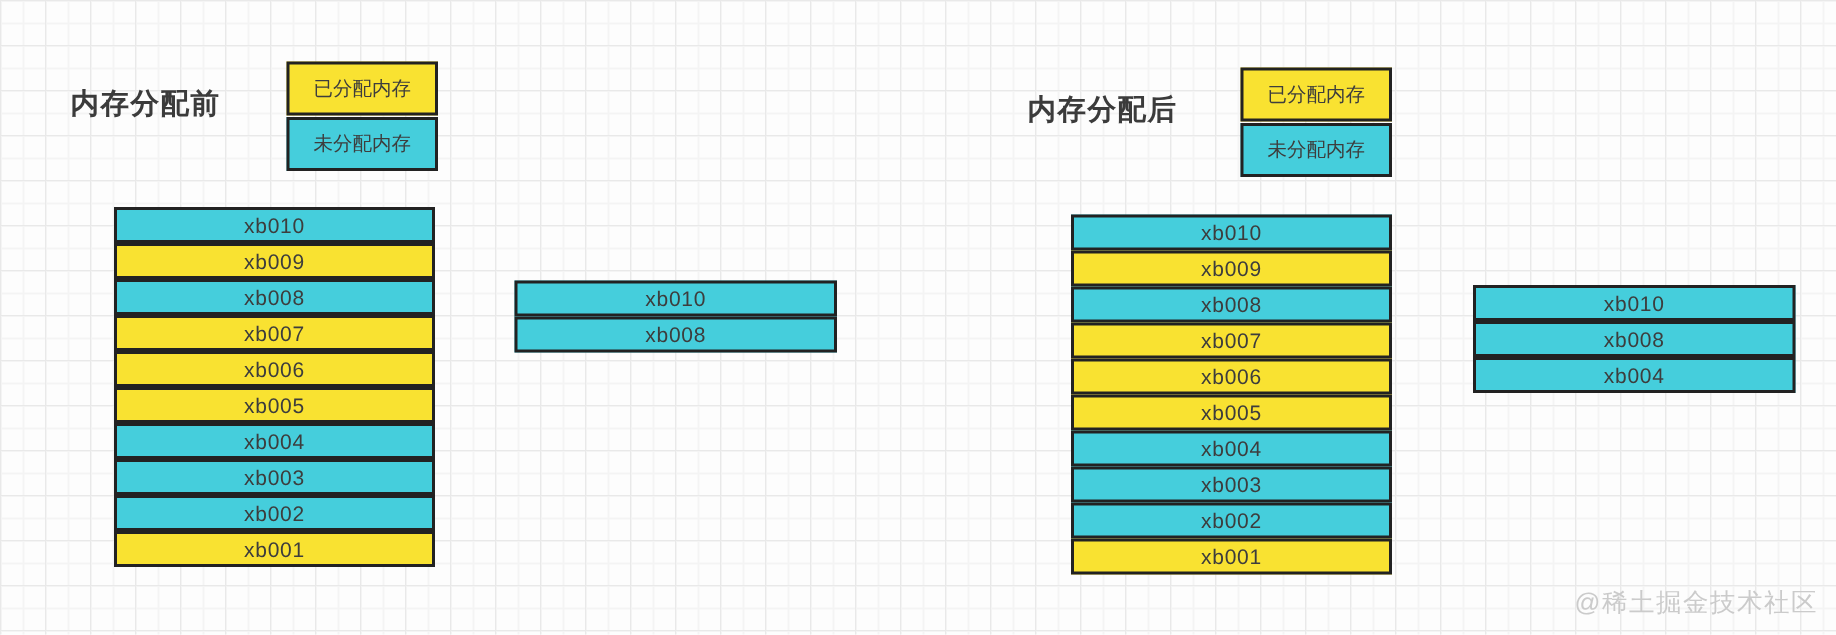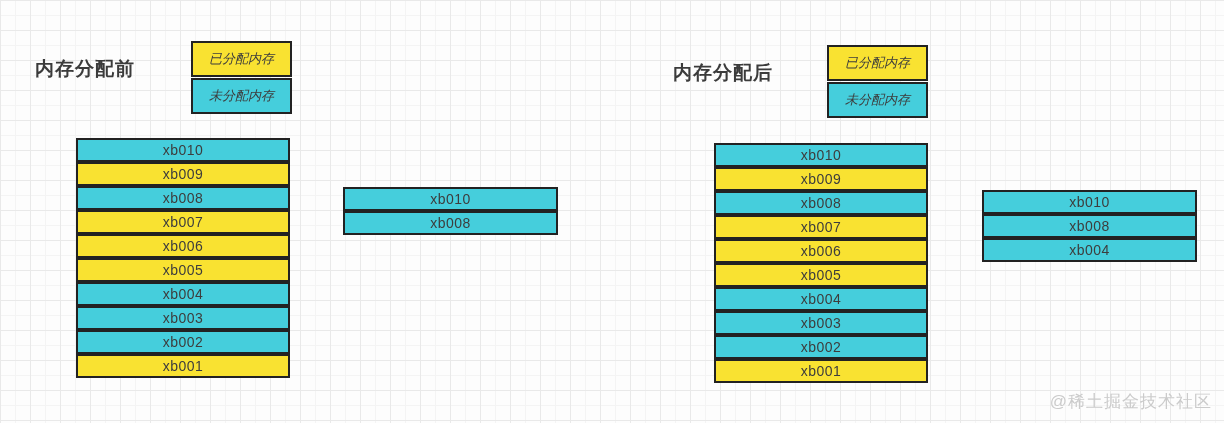--- a/index.html
+++ b/index.html
@@ -15,31 +15,31 @@
       linear-gradient(to bottom, #f4f4f4 1px, transparent 1px);
     background-size: 30px 30px, 30px 30px, 15px 15px, 15px 15px;
   }
   .title{
     position:absolute;
     font-size:19px;
     color:#3b3b3b;
     font-weight:600;
     letter-spacing:1px;
     white-space:nowrap;
+    margin-left:12px;
   }
   .legend-box{
     position:absolute;
     width:101px; height:36px;
     box-sizing:border-box;
     border:2px solid var(--border);
     display:flex; align-items:center; justify-content:center;
     font-size:13px;
     color:var(--text);
     white-space:nowrap;
-    font-style:italic;
   }
   .allocated{ background:var(--allocated); }
   .free{ background:var(--free); }
   .stack{ position:absolute; }
   .block{
     height:24px;
     box-sizing:border-box;
     border:2px solid var(--border);
     display:flex; align-items:center; justify-content:center;
     font-size:14px;

